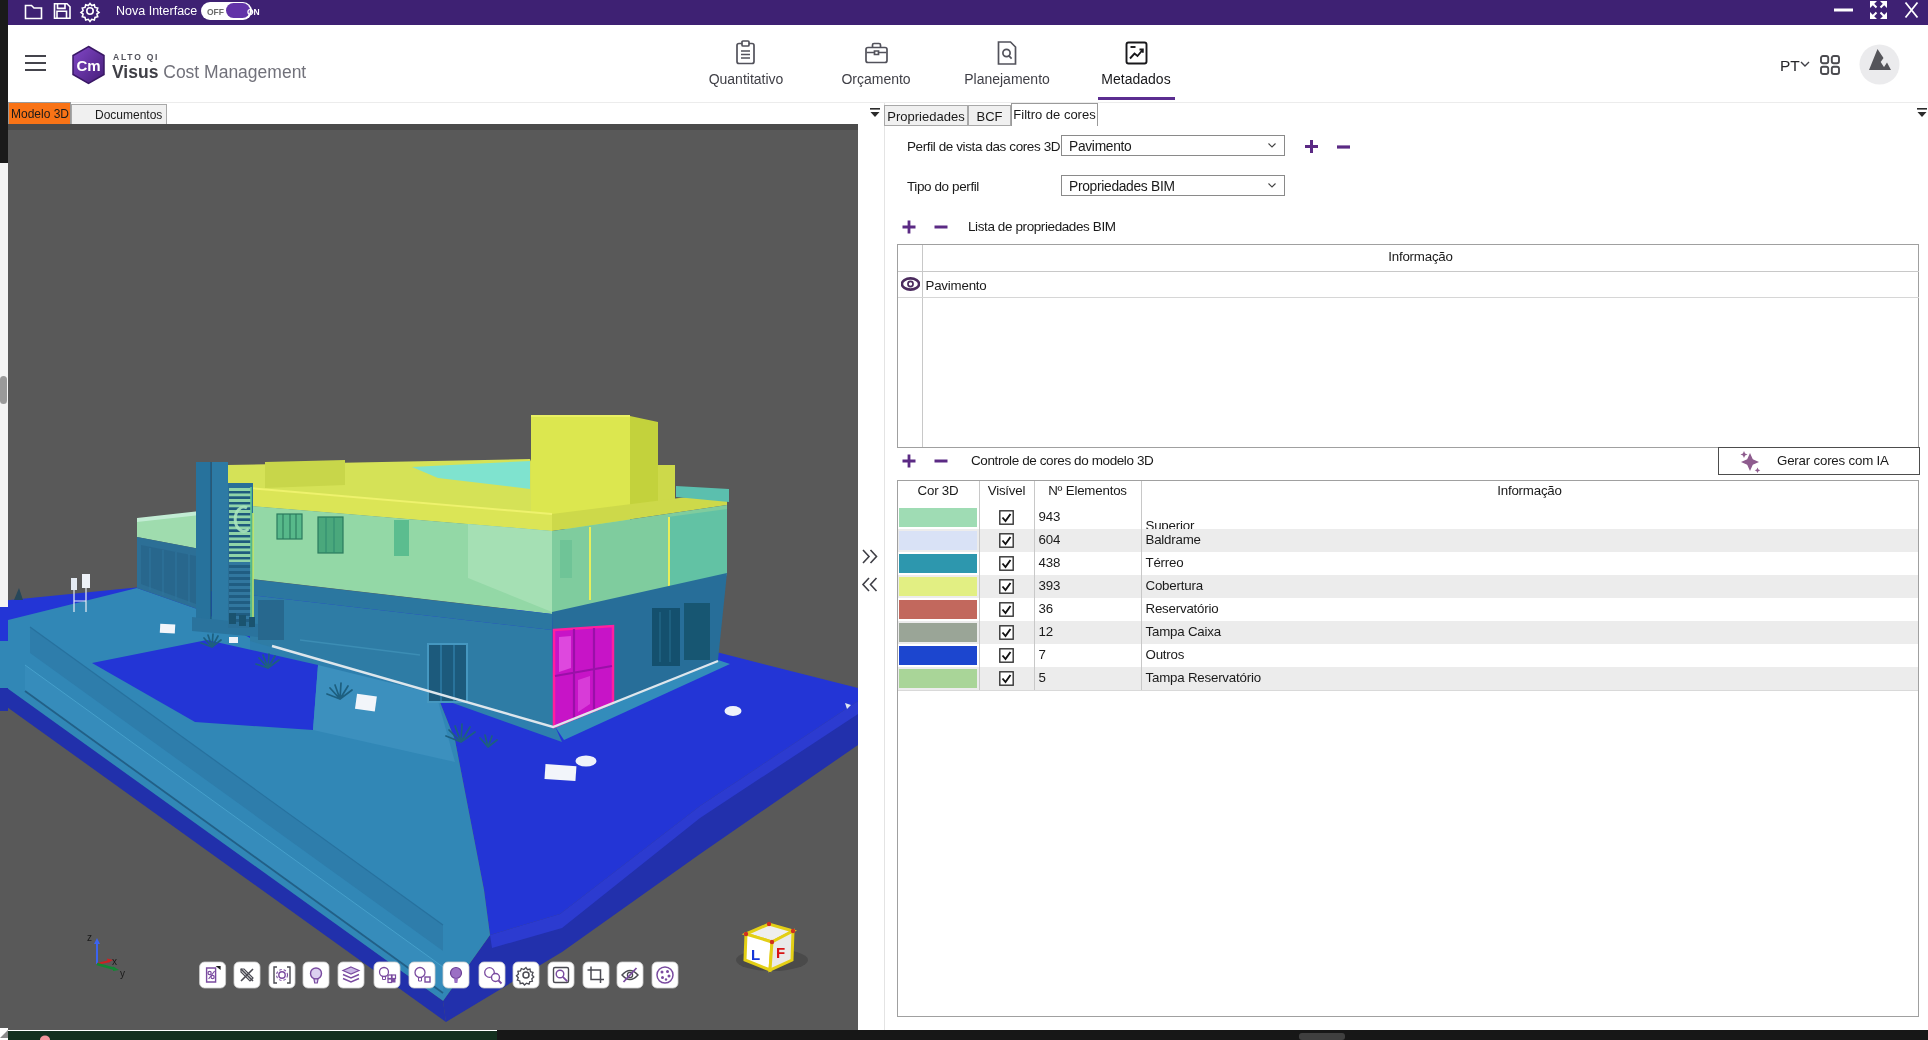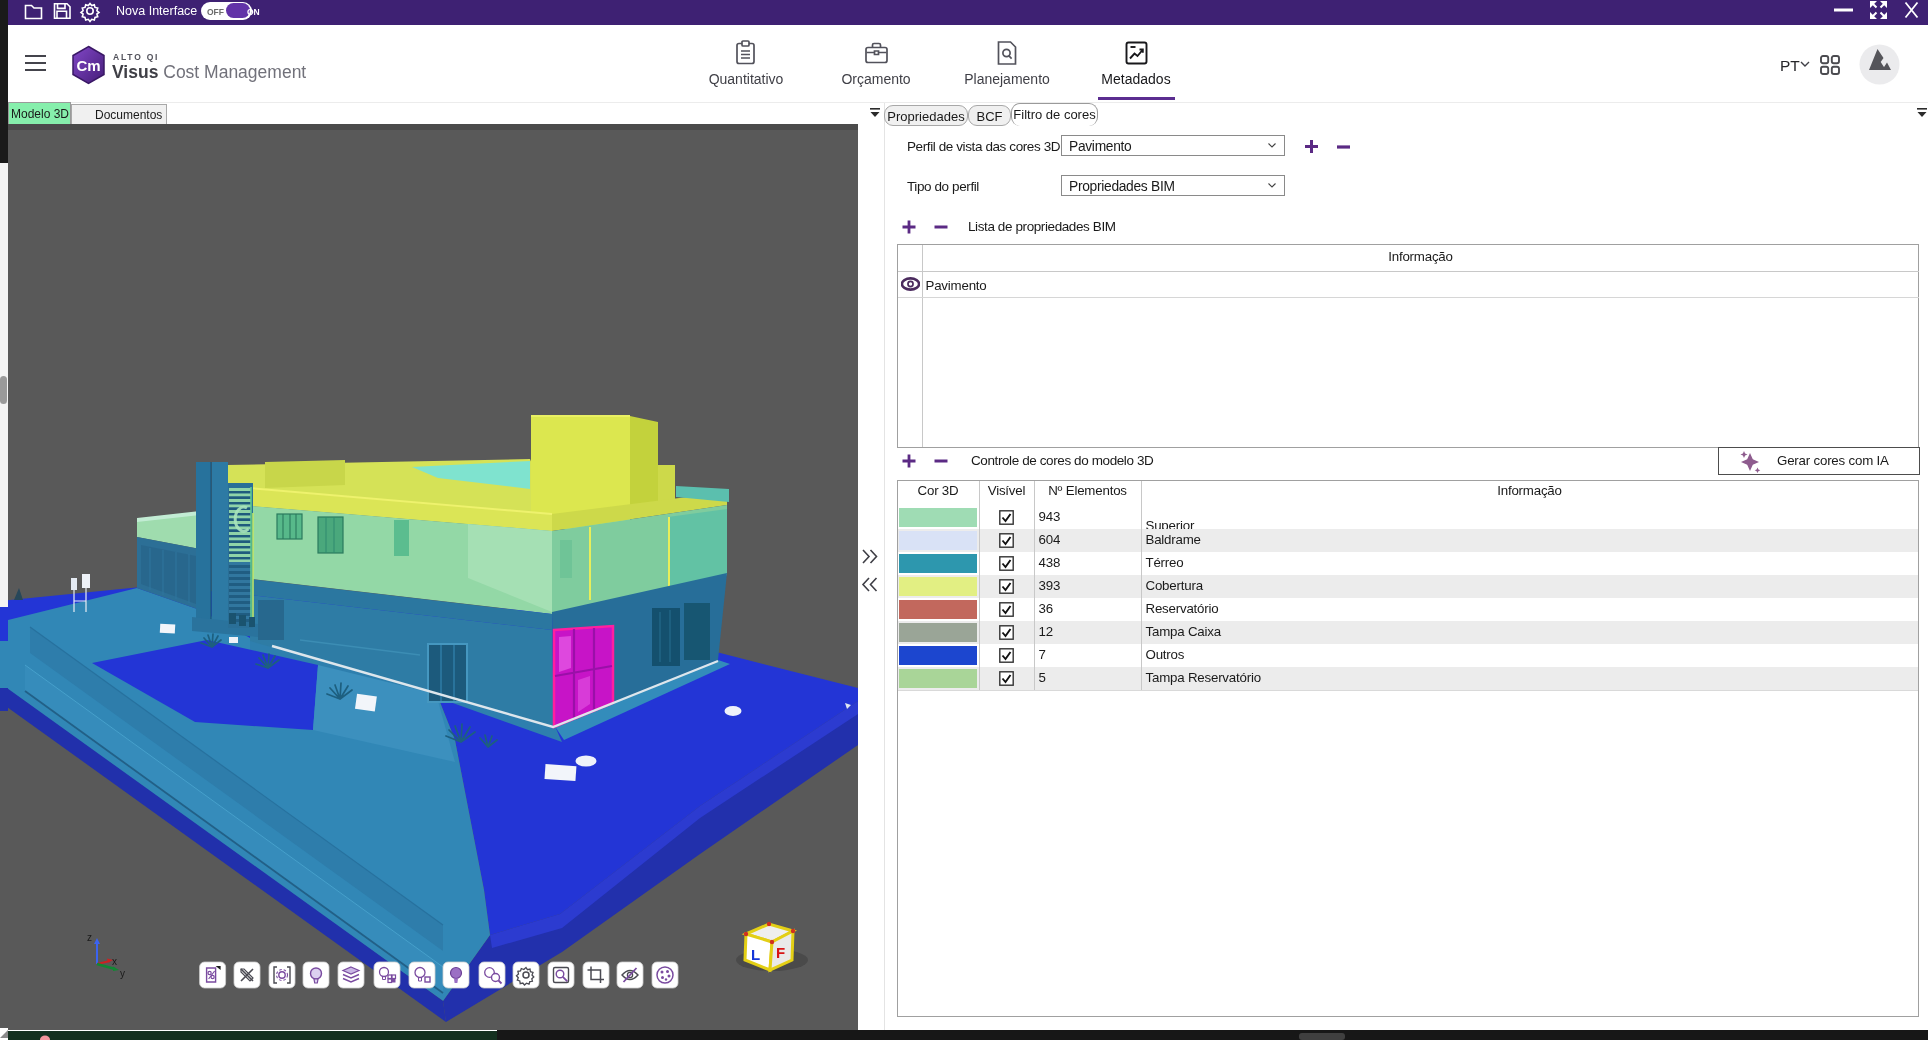--- a/index.html
+++ b/index.html
@@ -17,21 +17,21 @@
   #underline { position:absolute; left:1090px; top:72px; width:77px; height:3px; background:#5b2d90; }
   
   #tabbar { position:absolute; left:8px; top:103px; width:876px; height:21px; background:#ffffff; }
   .ltab { position:absolute; top:0; height:21px; font-size:12px; color:#1a1a1a; padding-top:3px; white-space:nowrap; overflow:hidden; }
   
   #viewport { position:absolute; left:0; top:124px; width:858px; height:906px; background:#595959; }
   
   #gutter { position:absolute; left:858px; top:103px; width:26px; height:927px; background:#ffffff; }
   
   #panel { position:absolute; left:884px; top:103px; width:1044px; height:927px; background:#ffffff; border-left:1px solid #e4e4e4; }
-  .ptab { position:absolute; top:1.5px; height:21px; font-size:13px; color:#1a1a1a; text-align:center; padding-top:3px; white-space:nowrap; overflow:hidden;border-radius:9px; }
+  .ptab { position:absolute; top:1.5px; height:21px; font-size:13px; color:#1a1a1a; text-align:center; padding-top:3px; white-space:nowrap; overflow:hidden; }
   .flabel { position:absolute; font-size:13.5px; letter-spacing:-0.4px; color:#1a1a1a; white-space:nowrap; }
   .dropdown { position:absolute; left:176px; width:224px; height:21px; border:1px solid #8a8a8a; background:#fff; font-size:13.8px; letter-spacing:-0.3px; color:#1a1a1a; padding:2.5px 0 0 7px; }
   .dd-arrow { position:absolute; right:8px; top:7px; width:8px; height:5px; }
   
   #bottombar-l { position:absolute; left:8px; top:1031px; width:489px; height:9px; background:#14301f; }
   #bottombar-r { position:absolute; left:497px; top:1030px; width:1431px; height:10px; background:#171717; }
 </style>
 </head>
 <body>
 <div id="leftstrip-top"></div>
@@ -140,21 +140,21 @@
       <rect x="11.8" y="11.8" width="7.2" height="7.2" rx="2"></rect>
     </g>
   </svg>
   <svg class="abs" style="left:1851px;top:19px" width="41" height="41" viewBox="0 0 41 41">
     <circle cx="20.5" cy="20.5" r="20" fill="#ebebed"></circle>
     <path d="M11.5 31.5 L20 10.5 L26 19.5 L23.2 23.5 L28.4 31.5 Z M24.6 31.5 L29.5 24 L33.5 31.5 Z" fill="#55555a" transform="translate(-1.5,-5.5)"></path>
   </svg>
 </div>
 
 <div id="tabbar">
-  <div class="ltab" style="left:0;width:63px;background:#86efac;border:1px solid #9a9a9a;border-bottom:none;top:-1.5px;height:22.5px;padding-left:2px;padding-top:4.5px;z-index:2;">Modelo 3D</div>
+  <div class="ltab" style="left:0;width:63px;background:#f97316;border:1px solid #9a9a9a;border-bottom:none;top:-1.5px;height:22.5px;padding-left:2px;padding-top:4.5px;z-index:2;">Modelo 3D</div>
   <div class="ltab" style="left:63px;width:96px;background:#f0f0f0;border:1px solid #a8a8a8;border-bottom:none;padding-left:23px;top:0.5px;padding-top:3.5px;">Documentos 2D</div>
 </div>
 
 <div id="viewport">
 <svg width="858" height="906" viewBox="0 124 858 906">
   <rect x="0" y="124" width="858" height="906" fill="#595959"></rect>
   <rect x="0" y="124" width="858" height="6" fill="#4b4b4b"></rect>
 
   <polygon points="443,1001 490,935 560,914 700,806 858,701 858,745 700,854 562,952 446,1022" fill="#2230ac"></polygon>
   <polygon points="490,935 560,914 700,806 858,701 858,714 700,818 562,928 492,948" fill="#2c3bd0"></polygon>

